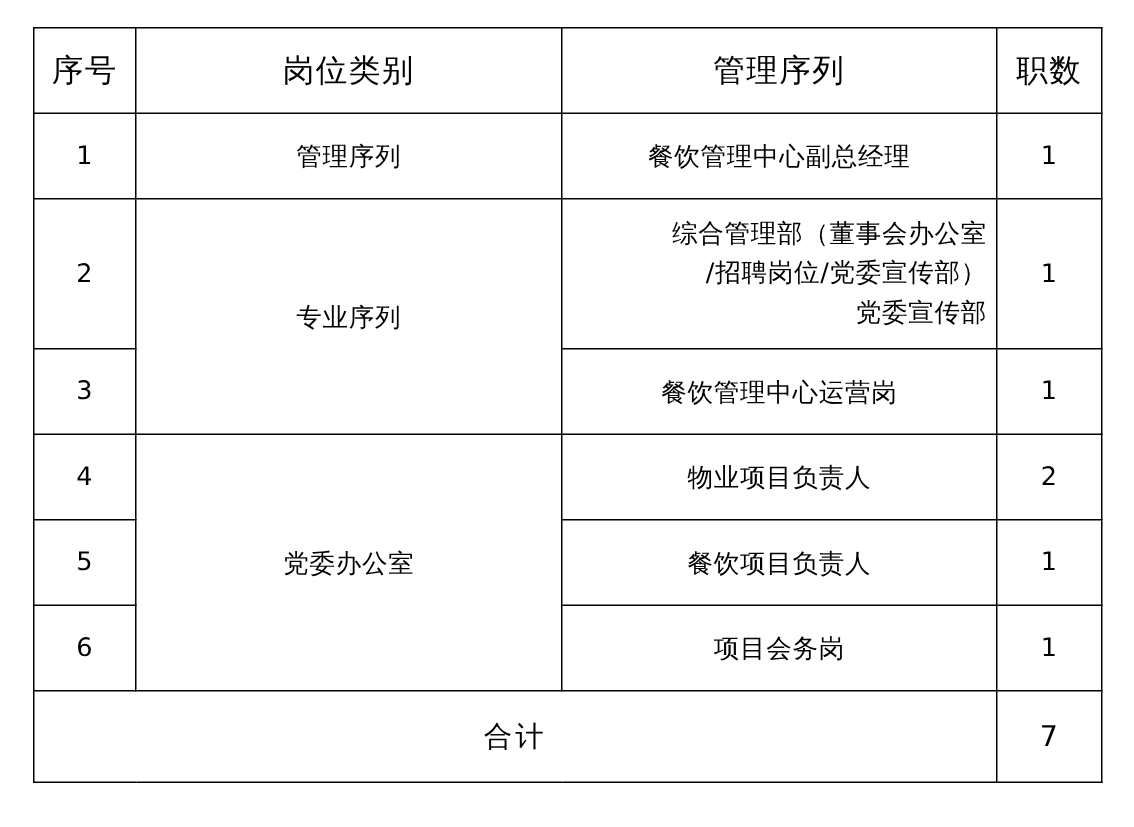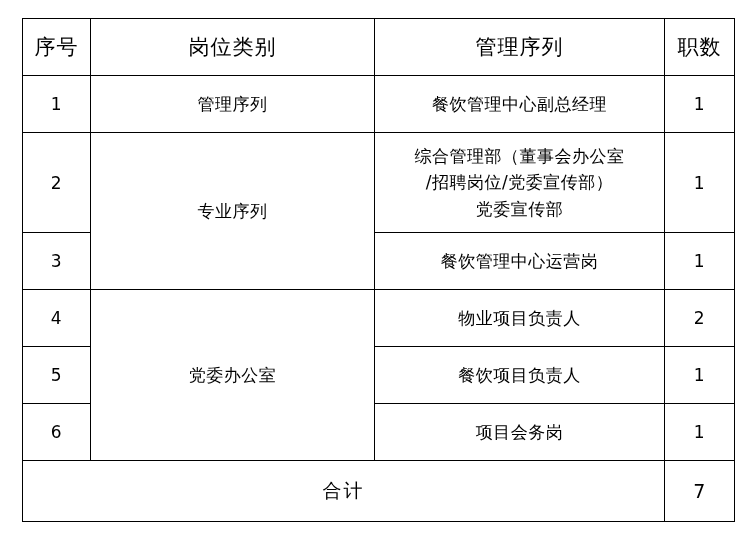--- a/index.html
+++ b/index.html
@@ -54,20 +54,21 @@
   .col-no { width: 68px; }
   .col-cat { width: 284px; }
   .col-post { width: 290px; }
   .col-num { width: 70px; }
 
   .r-tall { height: 57px; }
   .r-multi { height: 100px; }
   .multi-line {
     line-height: 1.55;
     display: block;
+    text-align: right;
   }
   .cat-cell {
     font-size: 17px;
   }
   .total-row td {
     height: 52px;
     font-size: 19px;
   }
   .total-label {
     letter-spacing: 2px;

